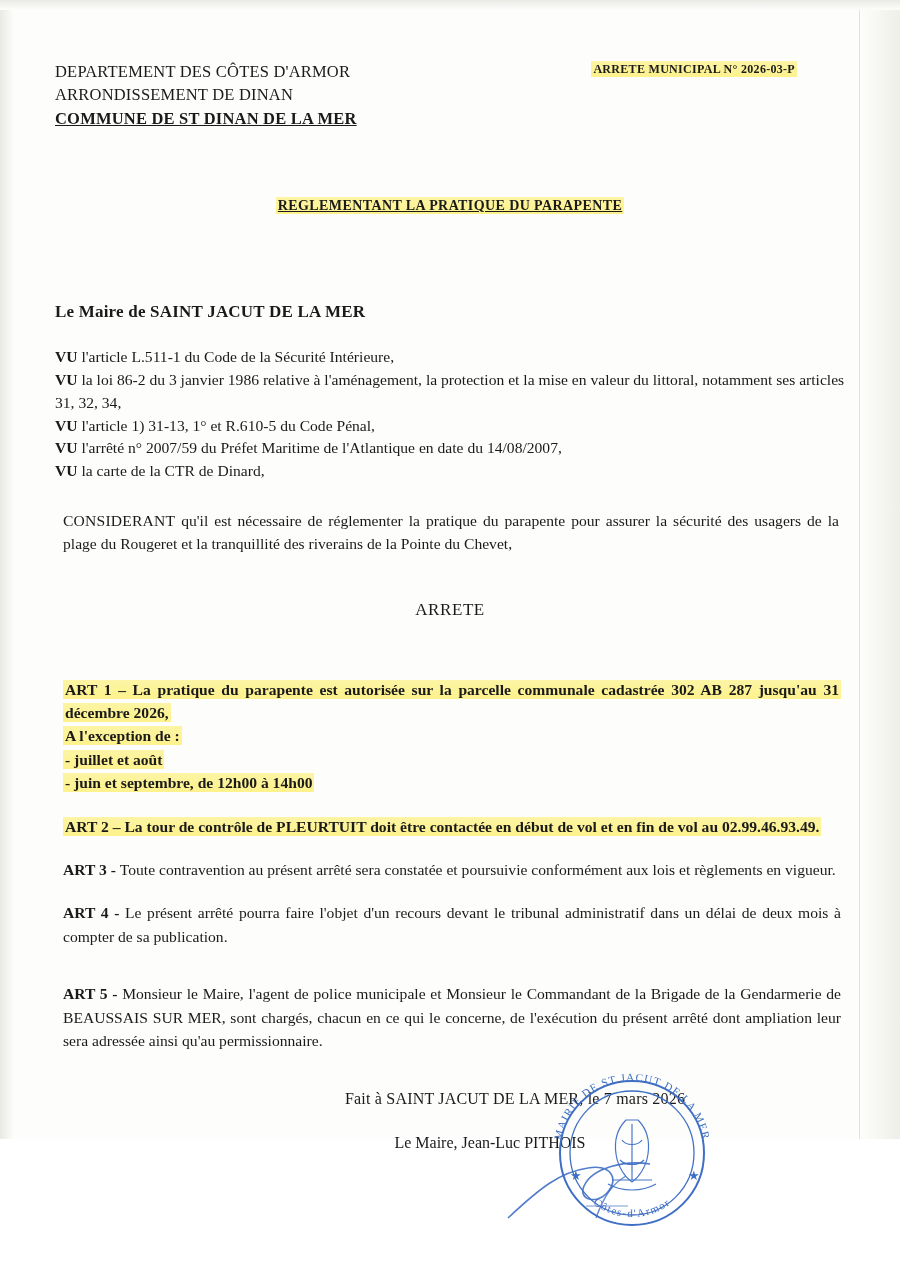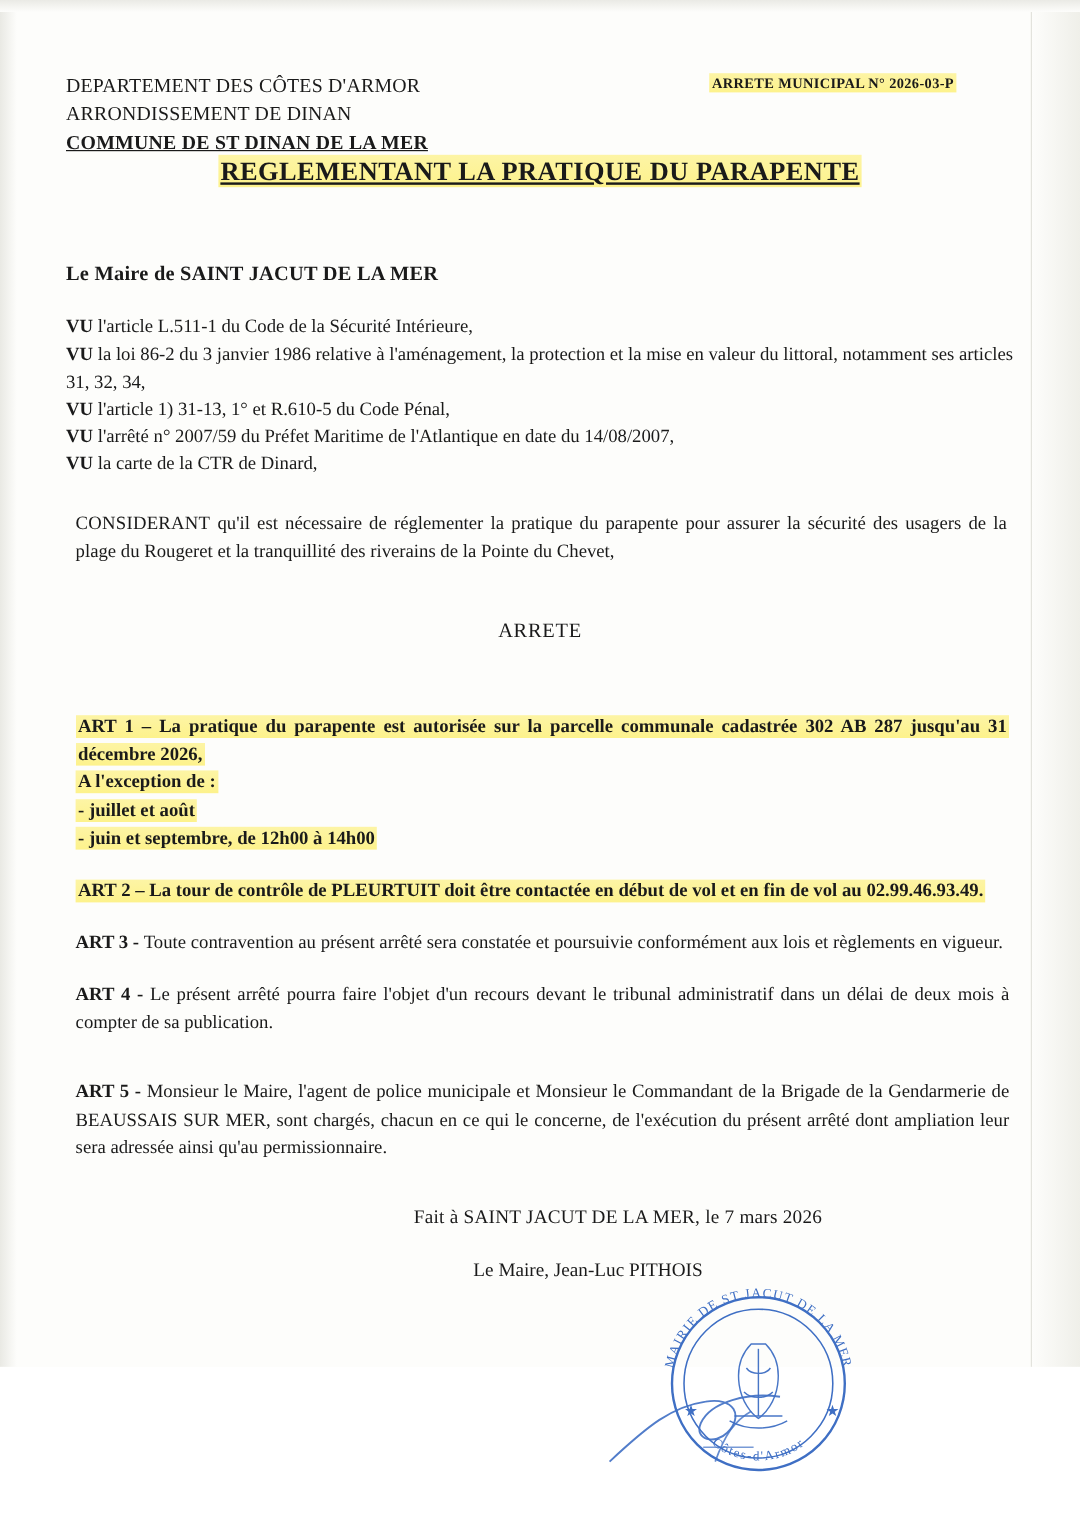--- a/index.html
+++ b/index.html
@@ -71,30 +71,31 @@
   .arrete-num {
     font-weight: bold;
     font-size: 12px;
     letter-spacing: 0.3px;
     margin-top: 2px;
     margin-right: 48px;
   }
   .title {
     text-align: center;
     font-weight: bold;
-    font-size: 22px;
+    font-size: 14px;
     letter-spacing: 0.4px;
+    margin-top: 68px;
   }
   .title .hl {
     text-decoration: underline;
   }
   .mayor-line {
     font-weight: bold;
     font-size: 17px;
-    margin-top: 62px;
+    margin-top: 88px;
     letter-spacing: 0.2px;
   }
   .vu-block {
     margin-top: 24px;
     font-size: 15.6px;
     line-height: 1.46;
   }
   .vu-block .lead {
     font-weight: bold;
   }

